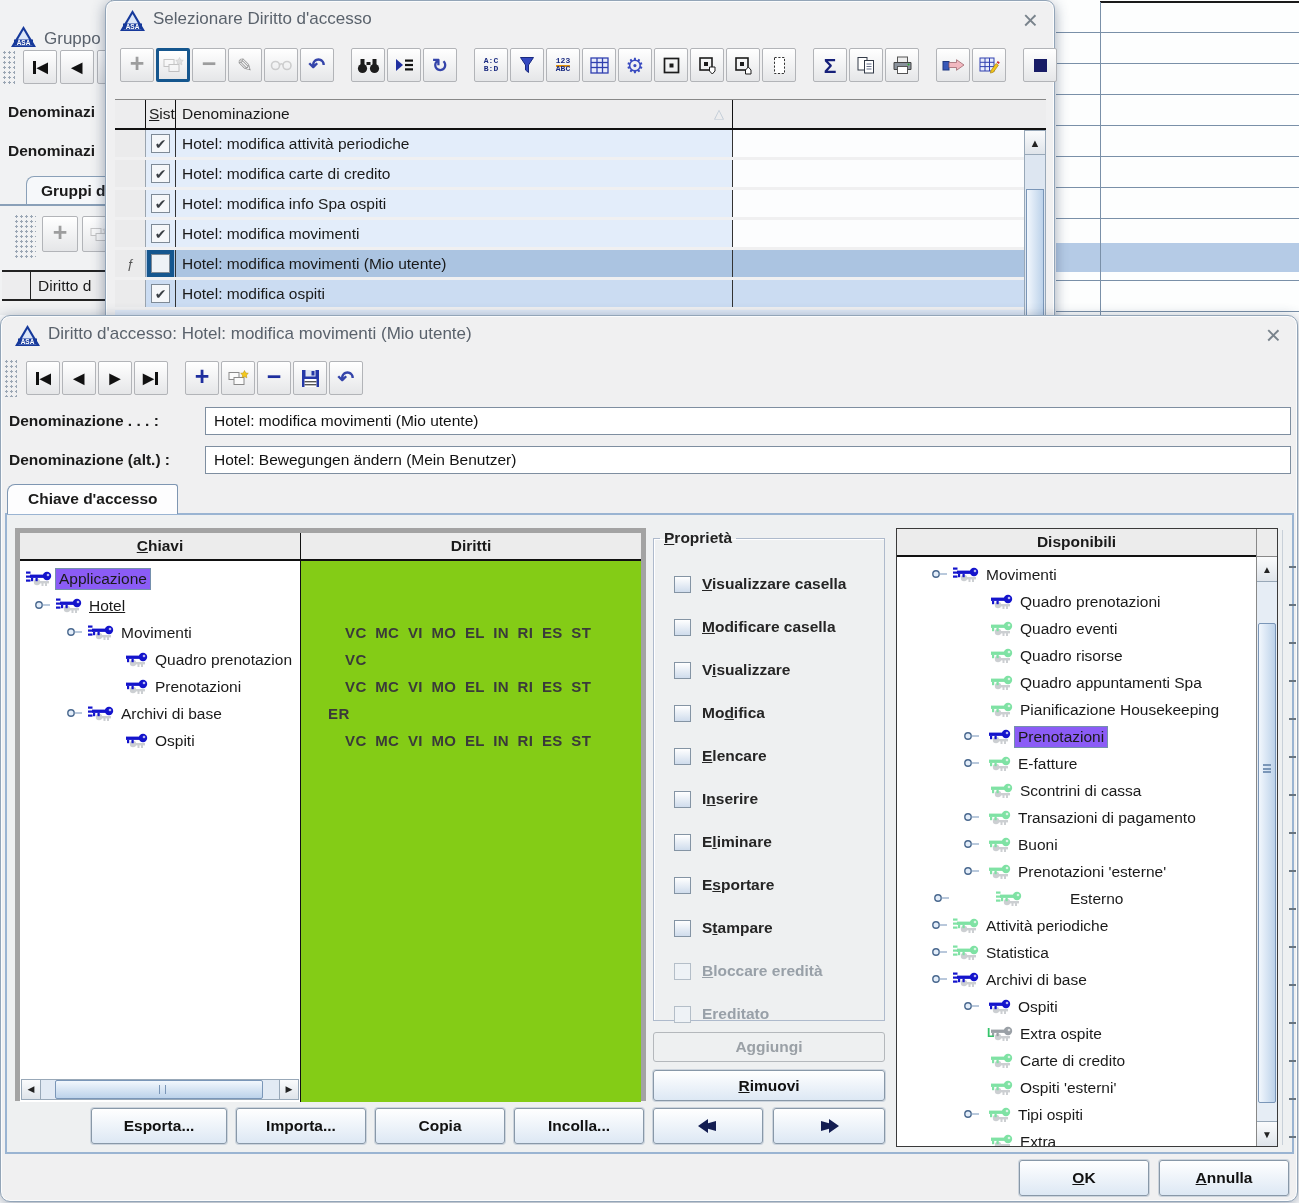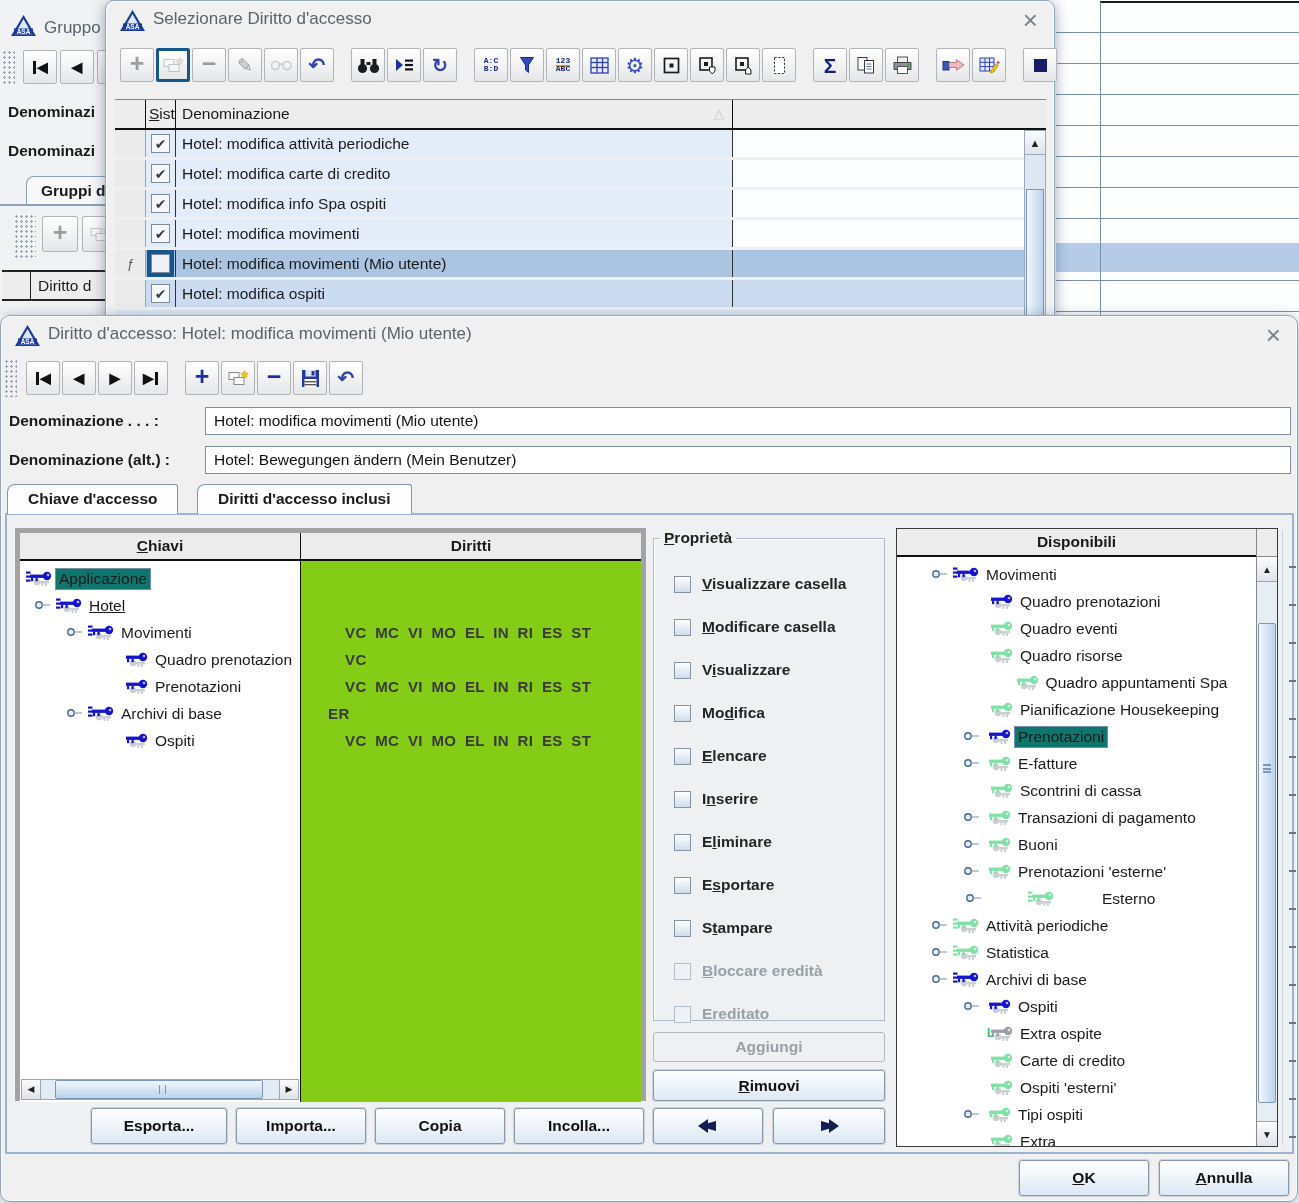--- a/index.html
+++ b/index.html
@@ -3,21 +3,21 @@
 <meta charset="utf-8">
 <style>
 *{margin:0;padding:0;box-sizing:border-box}
 html,body{background:#fff}
 body{font-family:"Liberation Sans",sans-serif;color:#1a1a1a}
 #stage{position:relative;width:1299px;height:1203px;overflow:hidden;background:#fff}
 u{text-decoration:underline}
 
 
 #bgLeft{position:absolute;left:0;top:0;width:112px;height:315px;background:#f1f2f3;border-right:1px solid #9aa8b8}
-#bgLeft .titlerow{position:absolute;left:0;top:14px;height:30px;width:112px}
+#bgLeft .titlerow{position:absolute;left:0;top:25px;height:30px;width:112px}
 #bgLeft .titletext{position:absolute;left:44px;top:4px;font-size:17px;color:#5a626c;white-space:nowrap}
 #bgLeft .asa{position:absolute;left:10px;top:0}
 #bgLeft .bgtoolbar{position:absolute;left:0;top:48px;height:40px;width:112px}
 .grip{background-image:radial-gradient(#9aa6b4 1.1px,transparent 1.2px);background-size:5px 5px}
 #bgLeft .grip1{position:absolute;left:2px;top:2px;width:13px;height:36px}
 #bgLeft .bgbtn{position:absolute;top:2px;width:34px;height:34px}
 #bgLeft .lab1{position:absolute;left:8px;top:103px;font-weight:bold;font-size:15.5px;white-space:nowrap}
 #bgLeft .lab2{position:absolute;left:8px;top:142px;font-weight:bold;font-size:15.5px;white-space:nowrap}
 #bgLeft .bgtab{position:absolute;left:26px;top:176px;height:29px;padding:0 14px;line-height:27px;font-weight:bold;font-size:15.5px;background:#f6f8fa;border:1px solid #8aa0b8;border-bottom:none;border-radius:8px 3px 0 0;white-space:nowrap}
 #bgLeft .tabline{position:absolute;left:0;top:204px;width:112px;height:2px;background:#8aa0b8}
@@ -101,21 +101,21 @@
 .khead .k1{width:281px;text-align:center;line-height:26px;border-right:1px solid #111}
 .khead .k2{flex:1;text-align:center;line-height:26px}
 .kbody{display:flex;height:541px}
 .kcol1{width:281px;border-right:1px solid #111;background:#fff;padding-top:4px;position:relative;overflow:hidden}
 .kcol2{flex:1;background:#84cc16;padding-top:4px;overflow:hidden}
 .ktr{height:27px;display:flex;align-items:center;white-space:nowrap;font-size:15.5px}
 .knob{display:none;width:22px;flex:none}
 .m-knob .knob{display:inline-block}
 .ki{display:inline-flex;width:30px;flex:none}
 .lbl{padding:1px 3px}
-.m-selected .lbl{background:#0f766e;outline:1px solid #7590ad}
+.m-selected .lbl{background:#8b5cf6;outline:1px solid #7590ad}
 .rrow{height:27px;line-height:27px;font-weight:bold;font-size:15px;color:#3a3a3a;padding-left:44px;letter-spacing:.4px;word-spacing:4px;white-space:nowrap}
 .rrow.m-rights_shift{padding-left:27px}
 .hsb{position:absolute;left:1px;bottom:2px;width:278px;height:21px;display:flex;border:1px solid #98a8b8;background:#e2eaf4}
 .hsb .hbtn{width:19px;background:linear-gradient(#fafbfc,#dfe4ea);border-right:1px solid #98a8b8;text-align:center;font-size:9px;line-height:19px;color:#222;flex:none}
 .hsb .hbtn:last-child{border-right:none;border-left:1px solid #98a8b8}
 .hsb .htrack{flex:1;position:relative}
 .hsb .hthumb{position:absolute;left:14px;right:16px;top:0;bottom:0;background:linear-gradient(#f2f7fd,#bcd2ea);border:1px solid #7a96b8;border-radius:2px}
 .hsb .hgrip{position:absolute;left:50%;top:4px;bottom:4px;width:7px;border-left:1px solid #7a96b8;border-right:1px solid #7a96b8}
 
 #props{position:absolute;left:652px;top:213px;width:232px;height:492px;border:1px solid #aebacc;box-shadow:inset 1px 1px 0 #fff;z-index:3;padding-top:14px}
@@ -635,21 +635,20 @@
           </span>
         </div>
       </div>
 
     <div class="flabel" style="top:96px">Denominazione  . . . :</div>
     <input class="finput" style="top: 91px;" value="Hotel: modifica movimenti (Mio utente)">
     <div class="flabel" style="top:135px">Denominazione (alt.) :</div>
     <input class="finput" style="top: 130px;" value="Hotel: Bewegungen ändern (Mein Benutzer)">
 
     <div class="tab" style="left:6px">Chiave d'accesso</div>
-    <div class="tab" style="left:196px">Diritti d'accesso inclusi</div>
     <div class="tabpane"></div>
 
     <div id="keysPanel">
       <div class="khead">
         <div class="k1"><u>C</u>hiavi</div>
         <div class="k2">Diritti</div>
       </div>
       <div class="kbody">
         <div class="kcol1">
 
@@ -1040,21 +1039,21 @@
                     <circle cx="22" cy="5" r="1.3" fill="#fff" opacity="0.7"></circle>
                     <rect x="4" y="4.6" width="15" height="3.3"></rect>
                     <rect x="5" y="7.8" width="2.2" height="3.4"></rect>
                     <rect x="9.5" y="7.8" width="2.2" height="3.4"></rect>
                   </g>
                 </svg>
               </span>
               <span class="lbl">Quadro risorse</span>
             </div>
 
-            <div class="ktr" style="padding-left: 90px; justify-content: center;">
+            <div class="ktr" style="padding-left: 90px;">
 
               <span class="ki">
                 <svg class="keyicon" width="27" height="17" viewBox="0 0 27 17">
                   <g opacity="0.5" fill="#9aa0a6">
                     <circle cx="11" cy="12" r="3.2"></circle>
                     <rect x="13" y="11" width="10" height="2.4"></rect>
                     <rect x="19" y="13" width="2" height="3"></rect>
                     <rect x="15.5" y="13" width="2" height="3"></rect>
                   </g>
                   <g fill="#7fe2a4">
@@ -1231,21 +1230,21 @@
                     <circle cx="22" cy="5" r="1.3" fill="#fff" opacity="0.7"></circle>
                     <rect x="4" y="4.6" width="15" height="3.3"></rect>
                     <rect x="5" y="7.8" width="2.2" height="3.4"></rect>
                     <rect x="9.5" y="7.8" width="2.2" height="3.4"></rect>
                   </g>
                 </svg>
               </span>
               <span class="lbl">Prenotazioni 'esterne'</span>
             </div>
 
-            <div class="ktr m-knob" style="padding-left: 68px; gap: 41px;">
+            <div class="ktr m-knob" style="padding-left: 36px; gap: 41px;">
               <span class="knob"><svg width="18" height="12">
                   <circle cx="5" cy="6" r="3.2" fill="#e4eefa" stroke="#49688e" stroke-width="1.4"></circle>
                   <line x1="8.6" y1="6" x2="16" y2="6" stroke="#8aa4c4" stroke-width="1.2"></line>
                 </svg></span>
               <span class="ki">
                 <svg class="keyicon" width="27" height="17" viewBox="0 0 27 17">
                   <g opacity="0.5" fill="#9aa0a6">
                     <circle cx="11" cy="12" r="3.2"></circle>
                     <rect x="13" y="11" width="10" height="2.4"></rect>
                     <rect x="19" y="13" width="2" height="3"></rect>

